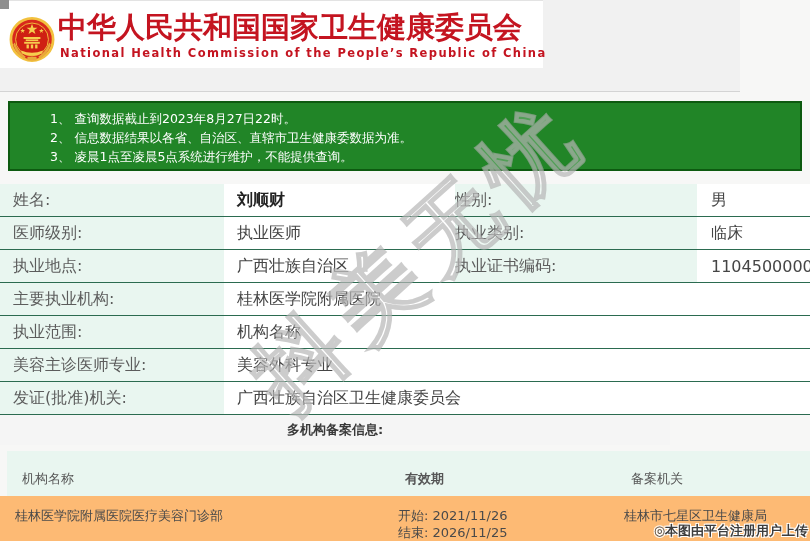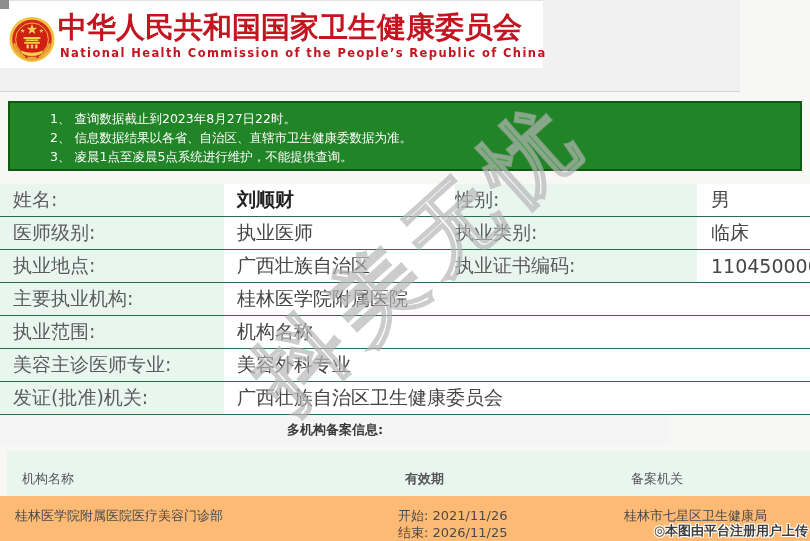--- a/index.html
+++ b/index.html
@@ -45,21 +45,21 @@
   
   .license{
     position:absolute; left:0; top:184px; width:810px;
   }
   .lrow{
     display:grid; height:33px;
     border-bottom:1px solid #2b6b50;
   }
   .lrow.four{ grid-template-columns:224px 231px 242px 1fr; }
   .lrow.two { grid-template-columns:224px 1fr; }
-  .cell{ display:flex; align-items:center; font-size:19px; overflow:hidden; white-space:nowrap; }
+  .cell{ display:flex; align-items:center; font-size:16px; overflow:hidden; white-space:nowrap; }
   .cell.label{ background:#e9f6f0; color:#5c5c5c; padding-left:13px; }
   .cell.value{ background:#ffffff; color:#454545; padding-left:13px; }
   .cell.value2{ background:#ffffff; color:#454545; padding-left:14px; }
   .cell.label2{ background:#e9f6f0; color:#5c5c5c; padding-left:0; }
   .cell.name{ font-weight:bold; color:#222; }
   
   .section-band{
     position:absolute; left:0; top:415px; width:670px; height:30px;
     background:#f5f5f5; display:flex; align-items:center; justify-content:center;
     font-size:13px; font-weight:bold; color:#3a3a3a;

